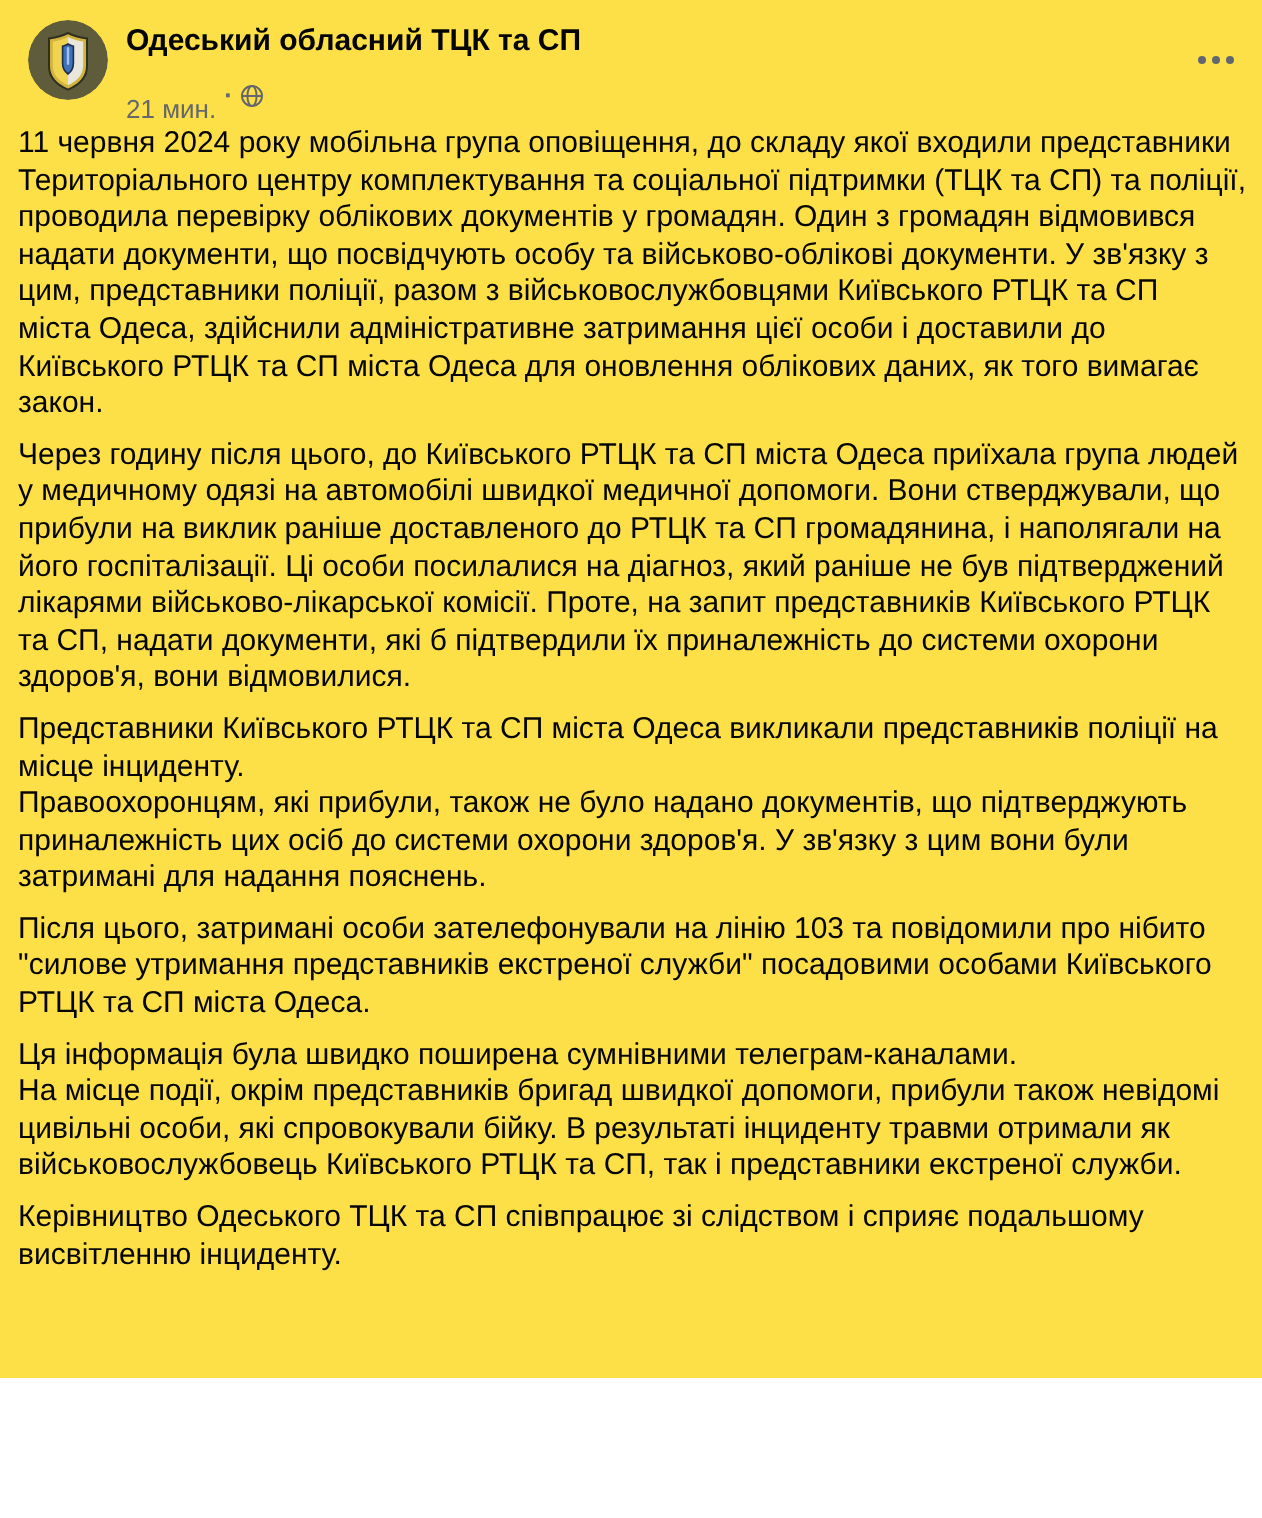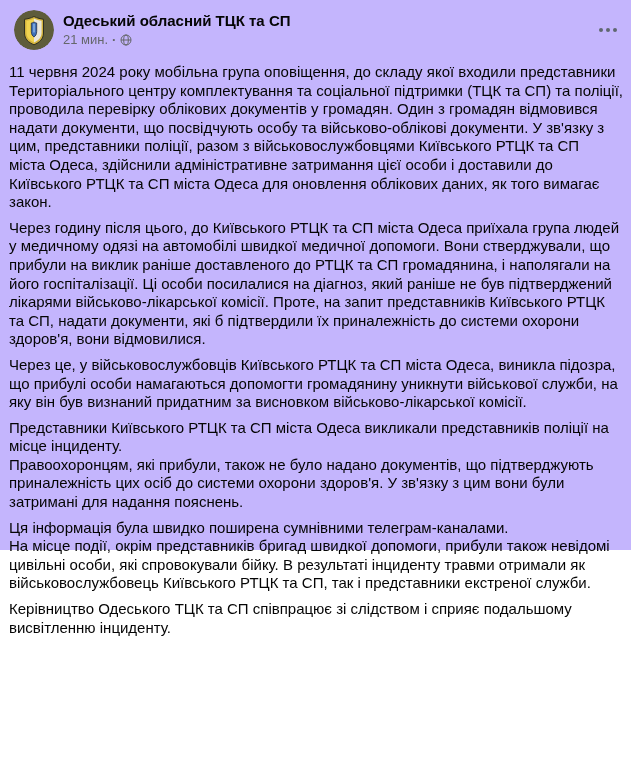--- a/index.html
+++ b/index.html
@@ -5,21 +5,21 @@
   * { box-sizing: border-box; }
   html, body { margin: 0; padding: 0; }
   body {
     width: 631px;
     height: 759px;
     background: #ffffff;
     font-family: "Liberation Sans", sans-serif;
     color: #050505;
     overflow: hidden;
   }
-  .post { width: 631px; height: 550px; background: #c4b5fd; position: relative; }
+  .post { width: 631px; height: 689px; background: #fde047; position: relative; }
 
   
   .header {
     display: flex;
     align-items: flex-start;
     padding: 10px 16px 0 14px;
     position: relative;
     height: 52px;
   }
   .avatar {
@@ -42,21 +42,21 @@
   }
   .meta {
     display: flex;
     align-items: center;
     gap: 4px;
     font-size: 13px;
     color: #65676b;
     line-height: 16px;
     margin-top: 2px;
   }
-  .meta .timestamp { cursor: pointer; }
+  .meta .timestamp { cursor: pointer; margin-top: 15px; }
   .meta .sep { font-weight: 700; }
   .globe { display: inline-flex; align-items: center; }
   .more-btn {
     position: absolute;
     right: 14px;
     top: 20px;
     width: 28px;
     height: 20px;
     display: flex;
     align-items: center;
@@ -124,21 +124,21 @@
           <i></i>
           <i></i>
       </span>
     </div>
 
   </div>
 
   <div class="content">
     <p>11 червня 2024 року мобільна група оповіщення, до складу якої входили представники Територіального центру комплектування та соціальної підтримки (ТЦК та СП) та поліції, проводила перевірку облікових документів у громадян. Один з громадян відмовився надати документи, що посвідчують особу та військово-облікові документи. У зв'язку з цим, представники поліції, разом з військовослужбовцями Київського РТЦК та СП  міста Одеса, здійснили адміністративне затримання цієї особи і доставили до Київського РТЦК та СП міста Одеса для оновлення облікових даних, як того вимагає закон.</p>
     <p>Через годину після цього, до Київського РТЦК та СП міста Одеса приїхала група людей у медичному одязі на автомобілі швидкої медичної допомоги. Вони стверджували, що прибули на виклик раніше доставленого до РТЦК та СП громадянина, і наполягали на його госпіталізації. Ці особи посилалися на діагноз, який раніше не був підтверджений лікарями військово-лікарської комісії. Проте, на запит представників Київського РТЦК та СП, надати документи, які б підтвердили їх приналежність до системи охорони здоров'я, вони відмовилися.</p>
-    <p>Через це, у військовослужбовців Київського РТЦК та СП міста Одеса, виникла підозра, що прибулі особи намагаються допомогти громадянину уникнути військової служби, на яку він був визнаний придатним за висновком військово-лікарської комісії.</p>
     <p>Представники Київського РТЦК та СП міста Одеса викликали представників поліції на місце інциденту.
 Правоохоронцям, які прибули, також не було надано документів, що підтверджують приналежність цих осіб до системи охорони здоров'я. У зв'язку з цим вони були затримані для надання пояснень.</p>
+    <p>Після цього, затримані особи зателефонували на лінію 103 та повідомили про нібито "силове утримання представників екстреної служби" посадовими особами Київського РТЦК та СП міста Одеса.</p>
     <p>Ця інформація була швидко поширена сумнівними телеграм-каналами.
 На місце події, окрім представників бригад швидкої допомоги, прибули також невідомі цивільні особи, які спровокували бійку. В результаті інциденту травми отримали як військовослужбовець Київського РТЦК та СП, так і представники екстреної служби.</p>
     <p>Керівництво Одеського ТЦК та СП співпрацює зі слідством і сприяє подальшому висвітленню інциденту.</p>
   </div>
 
 </div>
 
 </body></html>

